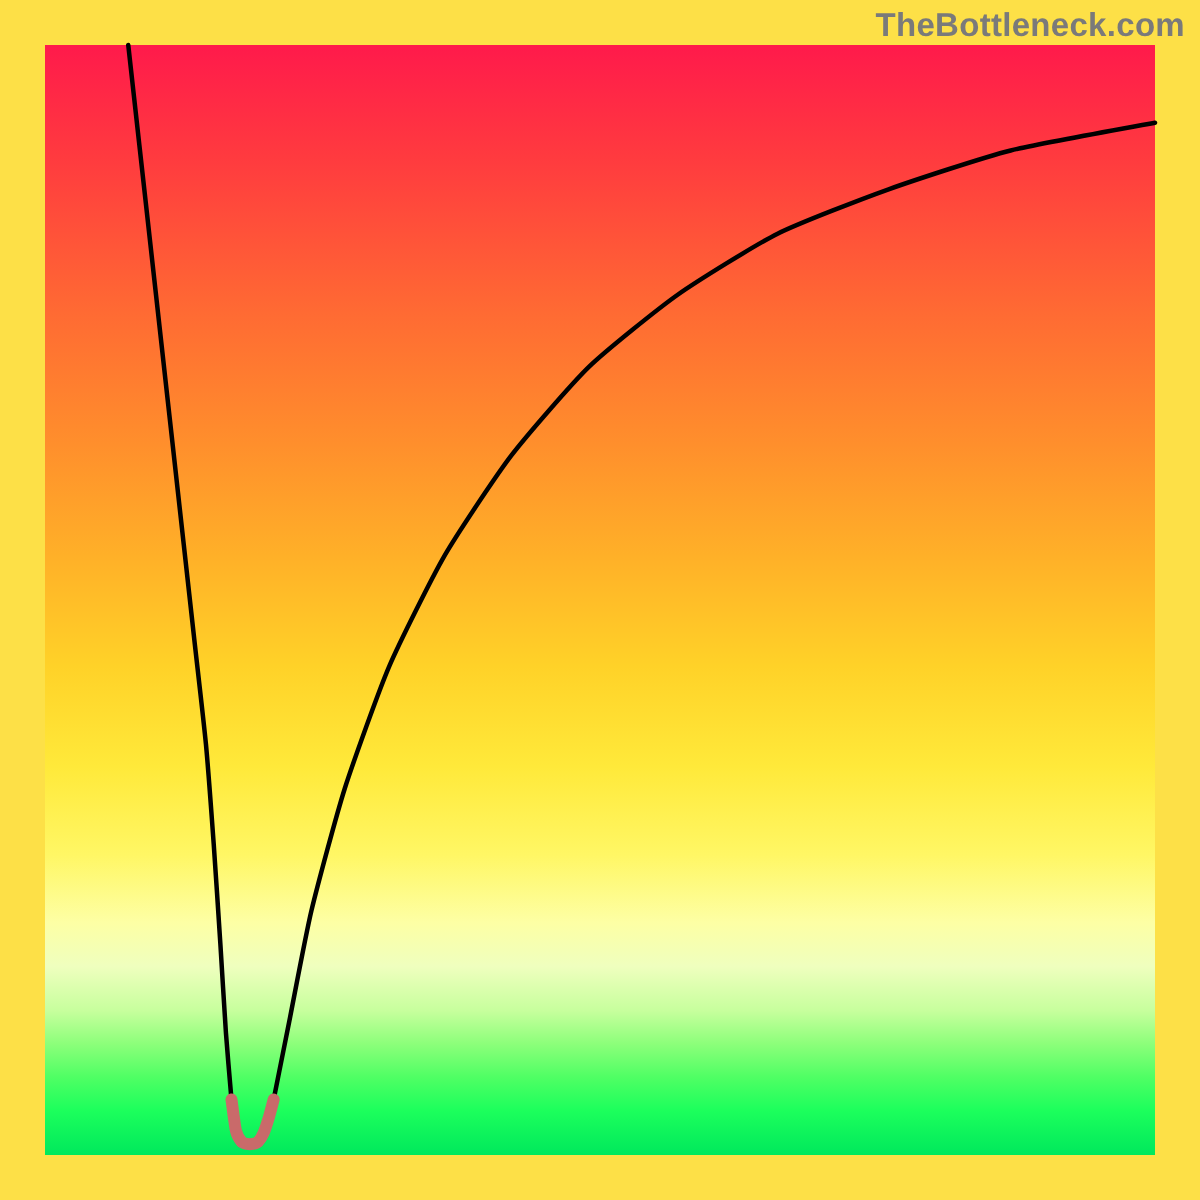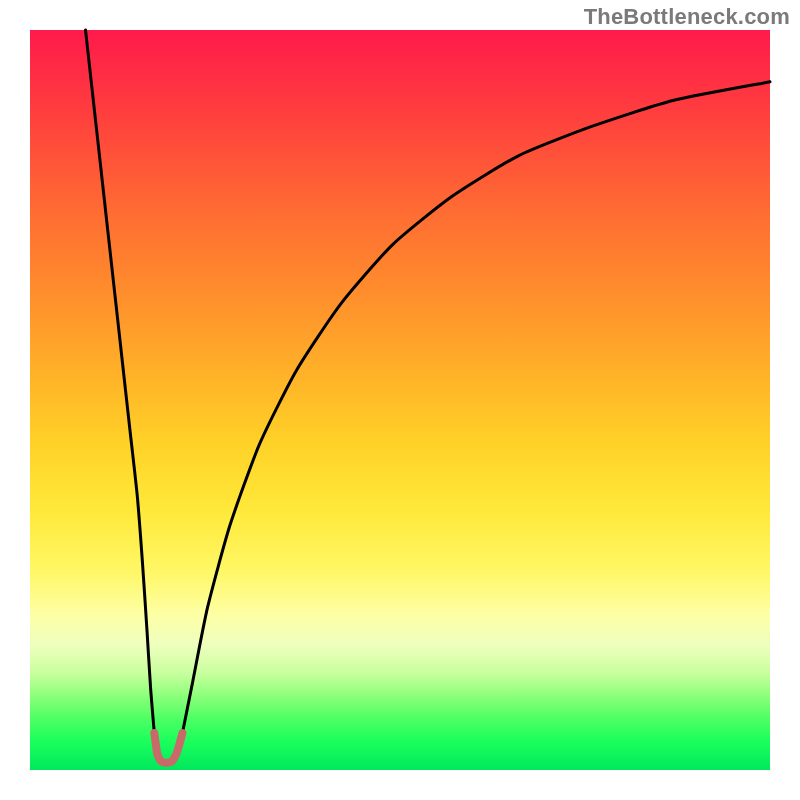--- a/index.html
+++ b/index.html
@@ -9,21 +9,21 @@
     height: 800px;
     background: #000;
     overflow: hidden;
   }
   .frame {
     position: absolute;
     left: 0;
     top: 0;
     width: 800px;
     height: 800px;
-    background: #ffffff;
+    background: #fde047;
   }
   .plot-area {
     position: absolute;
     left: 30px;
     top: 30px;
     width: 740px;
     height: 740px;
     
     background: linear-gradient(
       to bottom,

